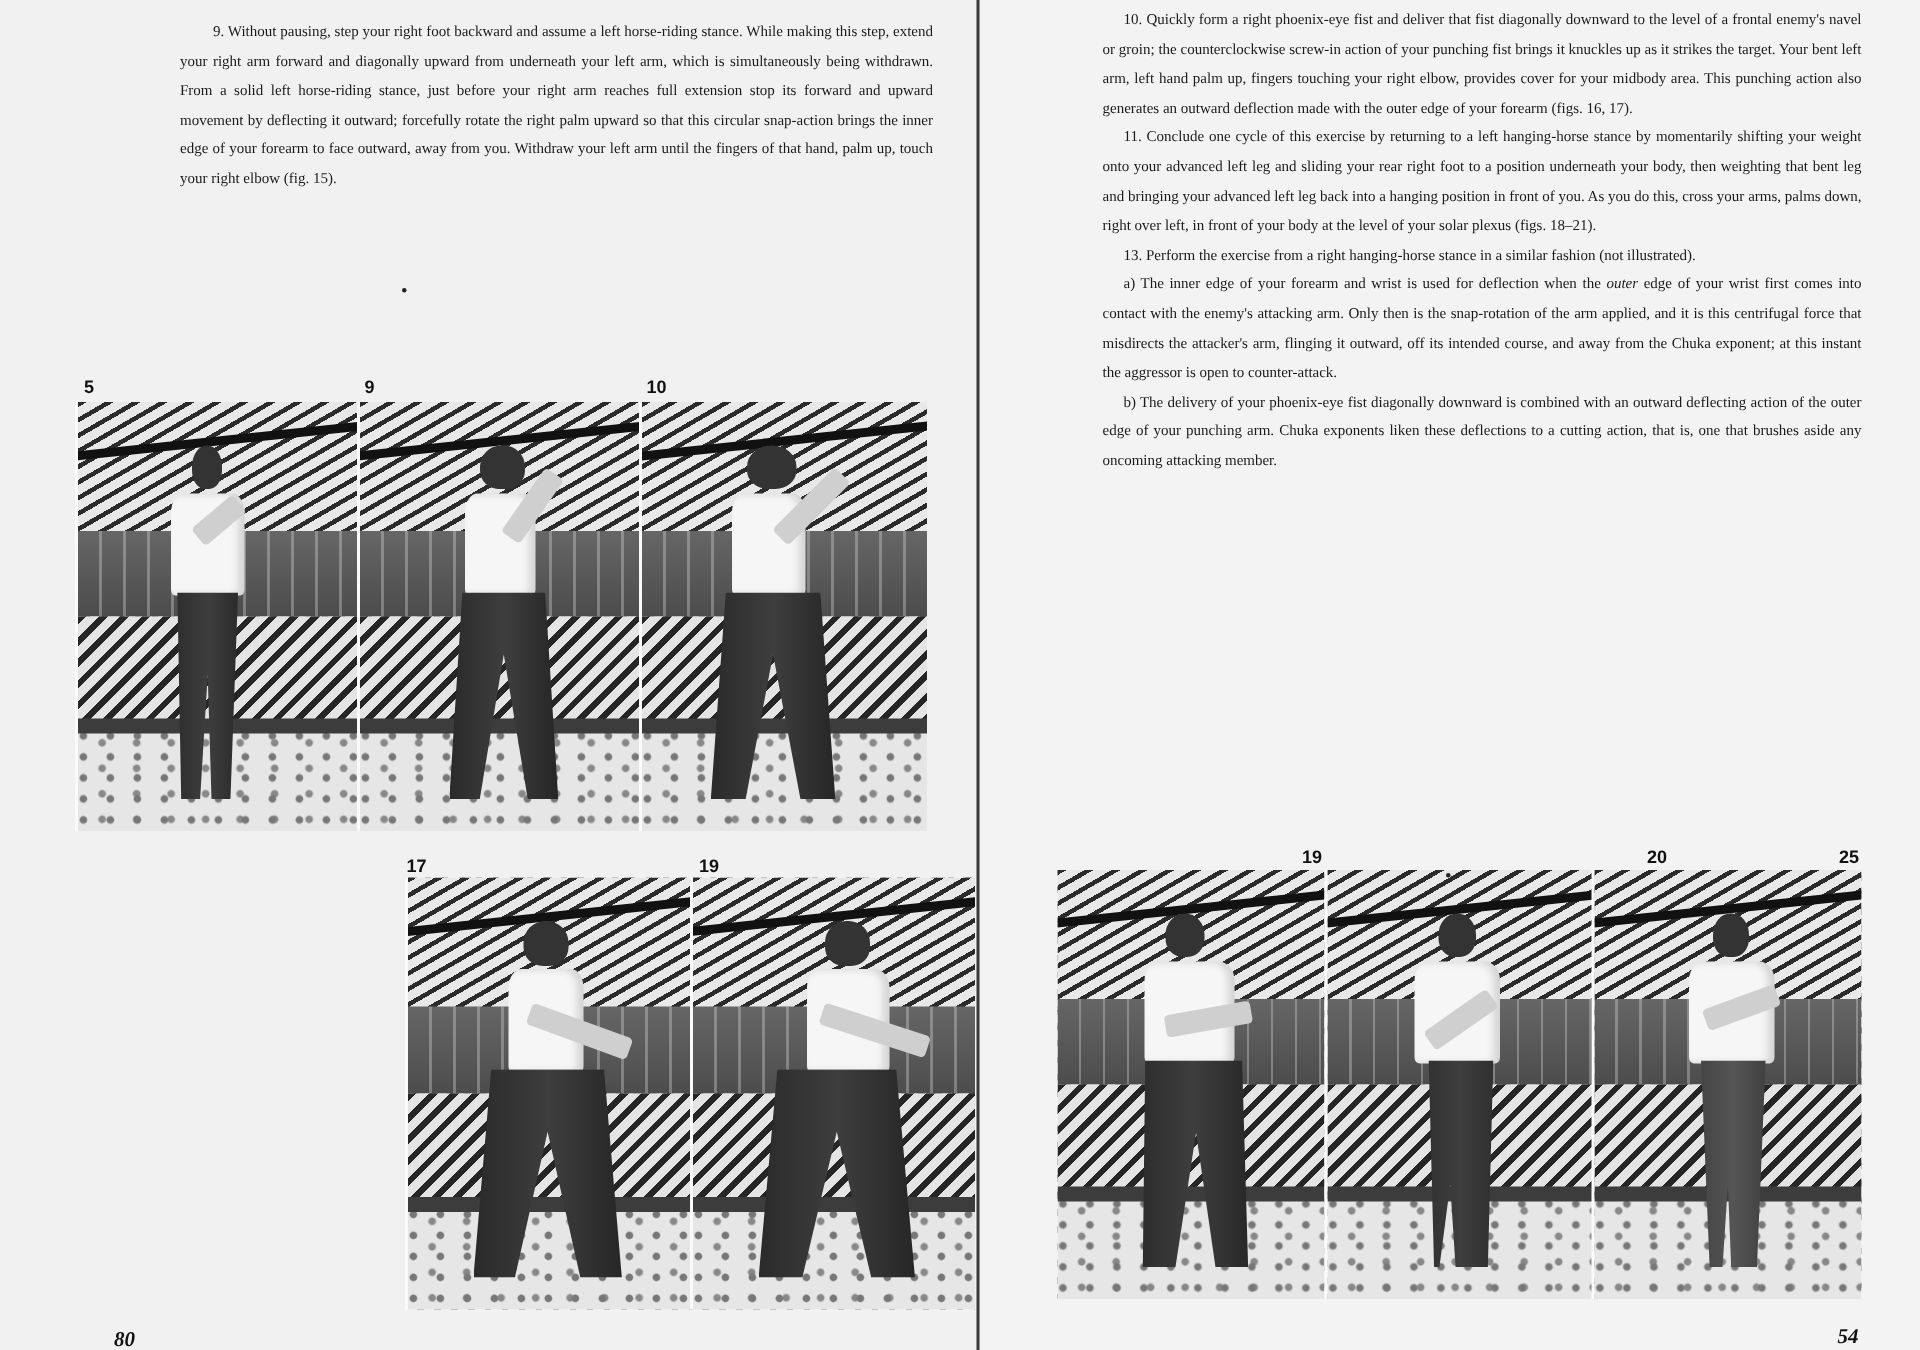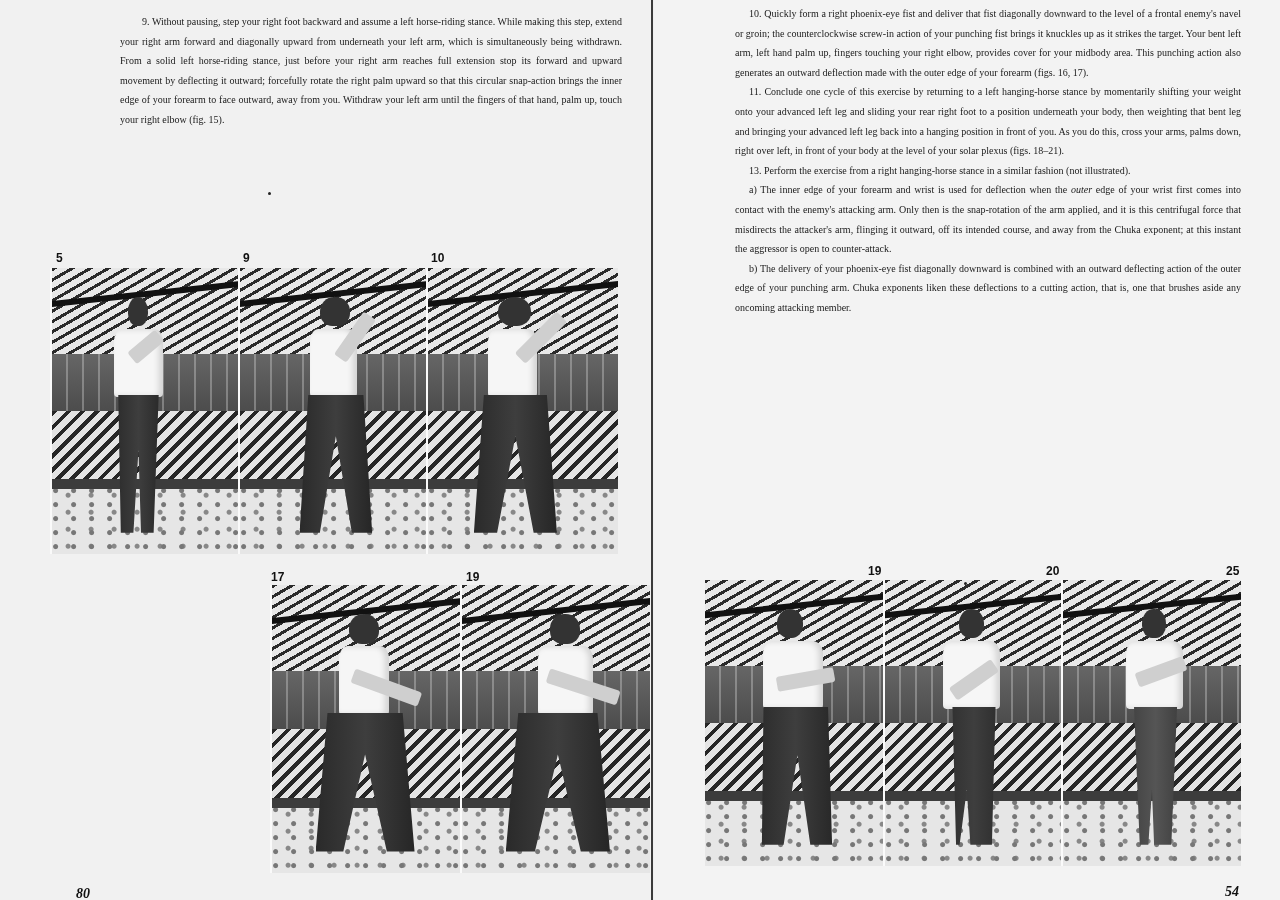--- a/index.html
+++ b/index.html
@@ -215,21 +215,21 @@
     <div class="tiles"></div>
     <div class="ground"></div>
     <div class="fig" style="left:24%; width:54%;">
       <div class="head" style="left:30%; width:28%;"></div>
       <div class="shirt" style="left:16%; width:62%;"></div>
       <div class="arm" style="transform:rotate(-10deg); left:30%; top:28%;"></div>
       <div class="pants" style="clip-path:polygon(10% 0,90% 0,95% 100%,68% 100%,52% 35%,35% 100%,8% 100%);"></div>
     </div>
   </div>
 
-  <div class="fig-num" style="left:1046px; top:564px;text-align:right;">20</div>
+  <div class="fig-num" style="left:1098px; top:564px;text-align:right;">20</div>
   <div class="photo" style="left:883px; top:580px; width:178px; height:286px;">
     <div class="roof"></div>
     <div class="roof-edge"></div>
     <div class="wall"></div>
     <div class="tiles"></div>
     <div class="ground"></div>
     <div class="fig" style="left:26%; width:48%;">
       <div class="head" style="left:32%; width:30%;"></div>
       <div class="shirt" style="left:14%; width:66%;"></div>
       <div class="arm" style="transform:rotate(-35deg); left:25%; top:32%;"></div>

